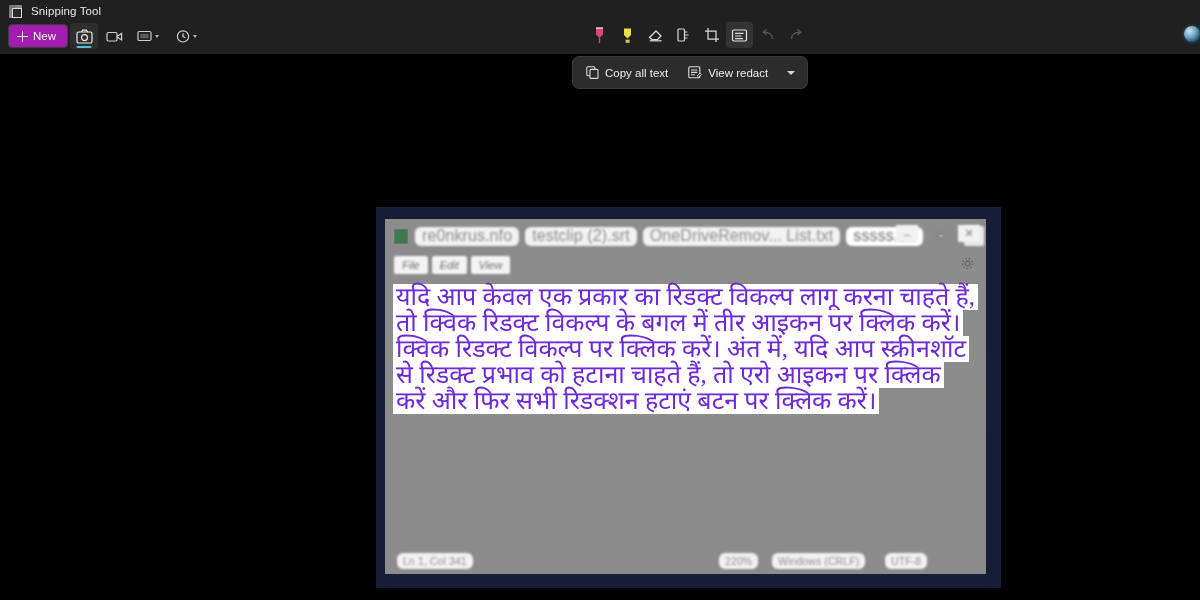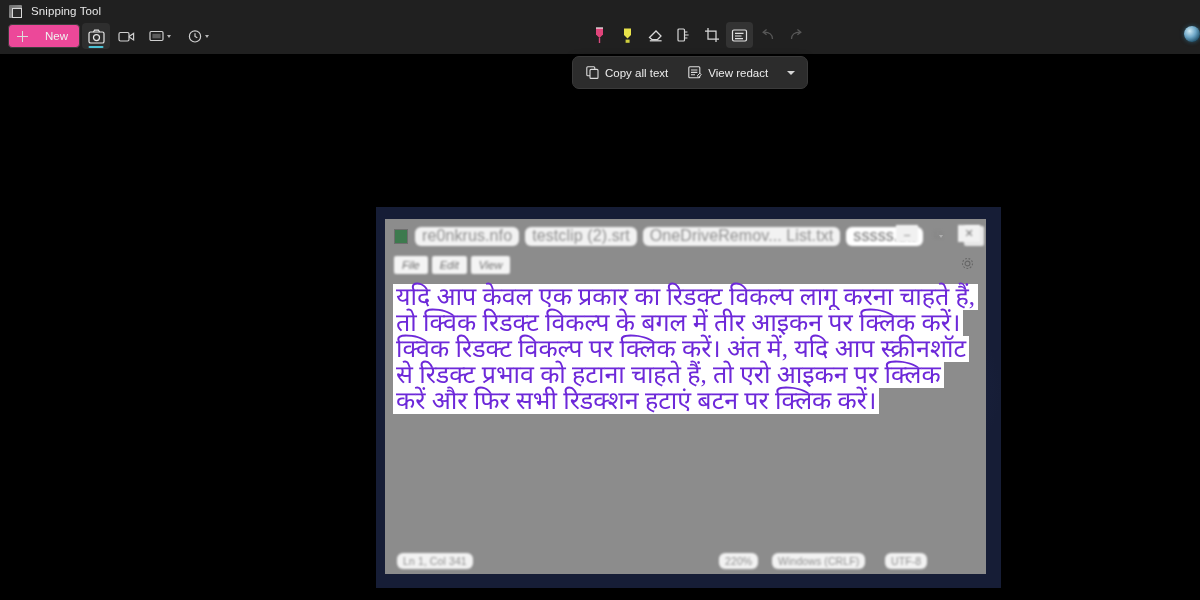--- a/index.html
+++ b/index.html
@@ -38,23 +38,23 @@
     font-size: 11.5px; color: #e6e6e6; letter-spacing: .1px;
     white-space: nowrap;
   }
 
   
   .left-tools {
     position: absolute; top: 23px; left: 8px;
     display: flex; align-items: center; gap: 2px; height: 26px;
   }
   .new-btn {
-    display: flex; align-items: center; gap: 17px;
+    display: flex; align-items: center; gap: 5px;
     height: 24px; padding: 0 11px 0 8px;
-    background: #ec4899; border: 1px solid #3d3d3d;
+    background: #a21caf; border: 1px solid #3d3d3d;
     border-radius: 4px; color: #f0f0f0; font-size: 11.5px;
     cursor: pointer; white-space: nowrap;
   }
   .plus-glyph {
     display: inline-block; width: 11px; height: 11px; position: relative;
   }
   .plus-glyph::before, .plus-glyph::after {
     content: ""; position: absolute; background: #dcdcdc;
   }
   .plus-glyph::before { left: 0; top: 5px; width: 11px; height: 1.2px; }

